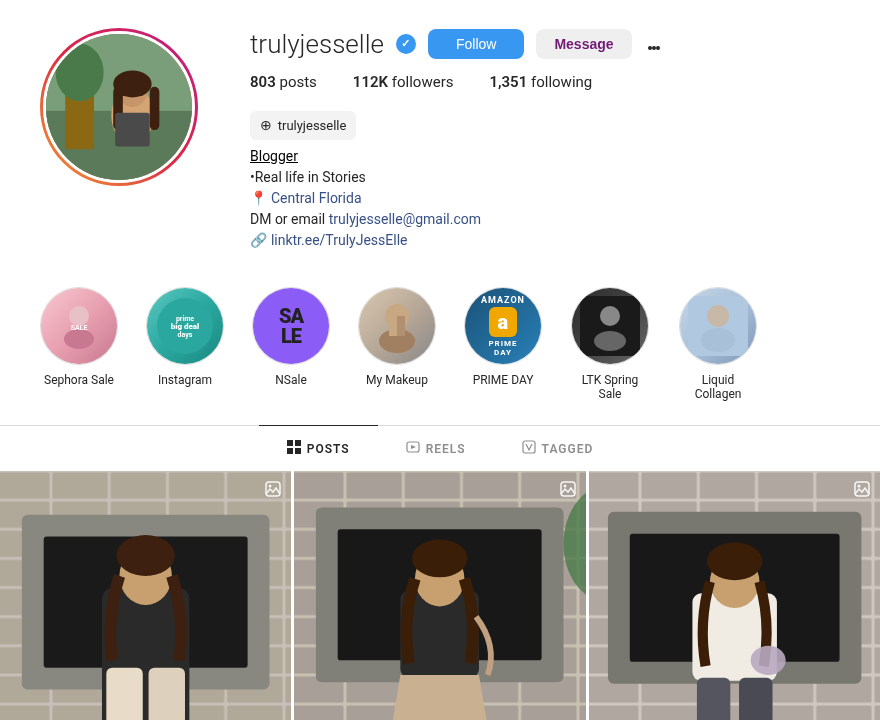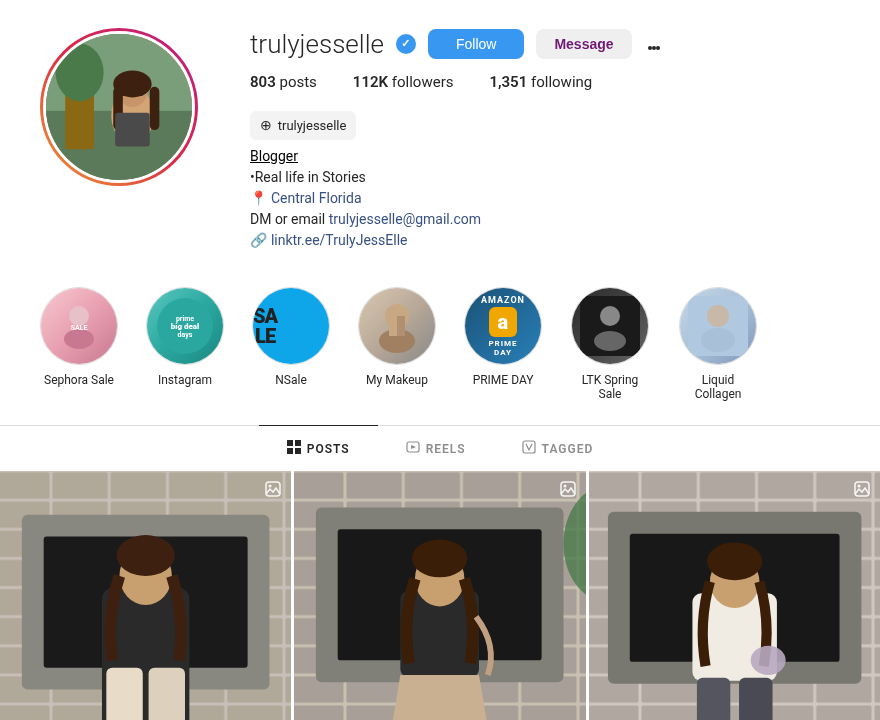--- a/index.html
+++ b/index.html
@@ -423,21 +423,21 @@
           <text x="50%" y="52%" dominant-baseline="middle" text-anchor="middle" fill="white" font-size="8" font-weight="900">big deal</text>
           <text x="50%" y="65%" dominant-baseline="middle" text-anchor="middle" fill="white" font-size="7" font-weight="bold">days</text>
         </svg>
       </div>
     </div>
     <span class="highlight-label">Instagram</span>
   </div>
 
   <div class="highlight-item">
     <div class="highlight-circle">
-      <div style="width:100%;height:100%;display:flex;align-items:center;background:#0ea5e9;">
+      <div style="width:100%;height:100%;display:flex;align-items:center;justify-content:center;background:#8b5cf6;">
         <div style="text-align:center;line-height:1;">
           <div style="font-size:20px;font-weight:900;color:#222;letter-spacing:-1px;">SA</div>
           <div style="font-size:20px;font-weight:900;color:#222;letter-spacing:-1px;">LE</div>
         </div>
       </div>
     </div>
     <span class="highlight-label">NSale</span>
   </div>
 
   <div class="highlight-item">

